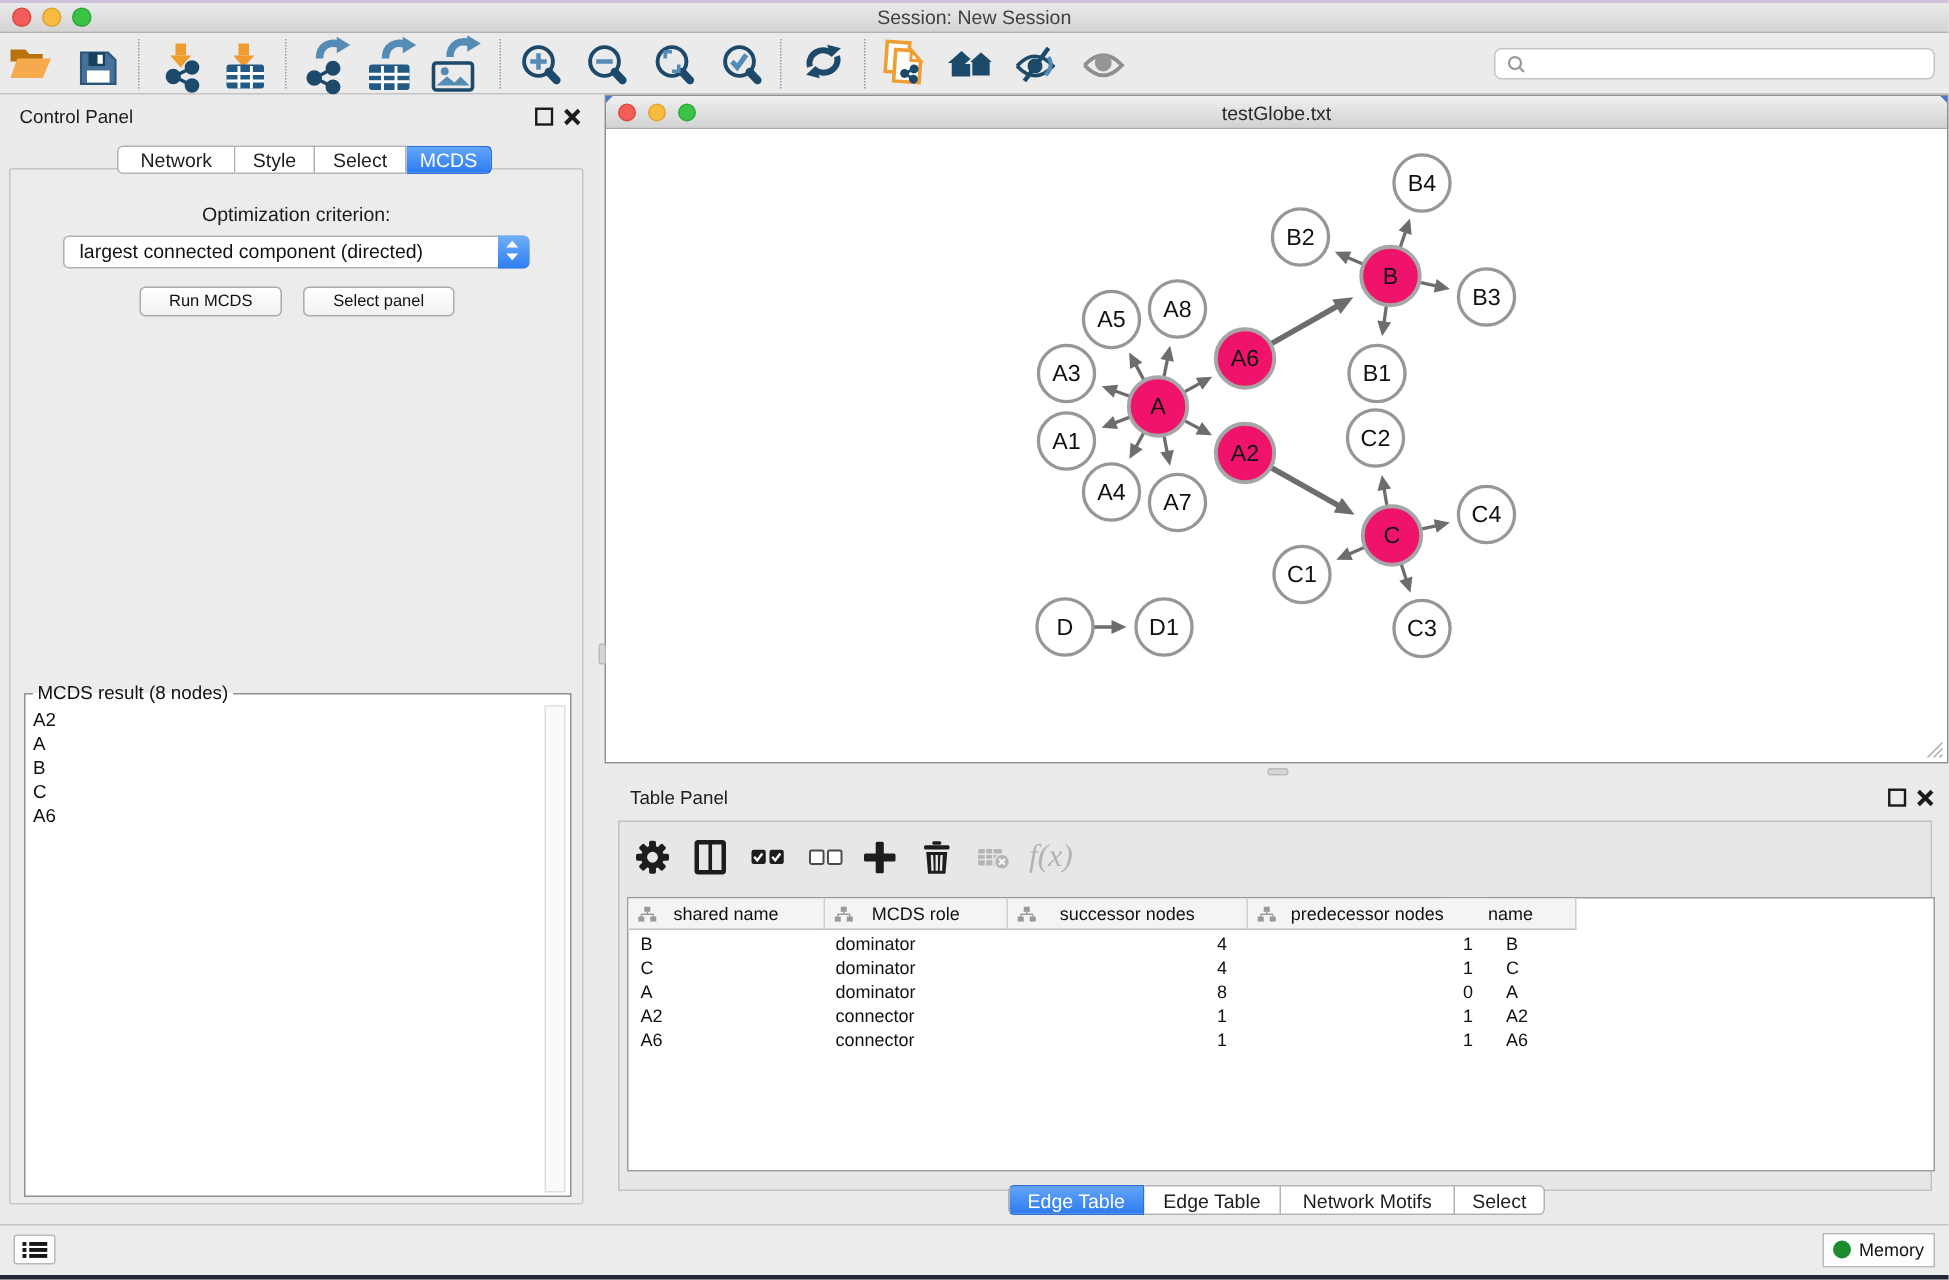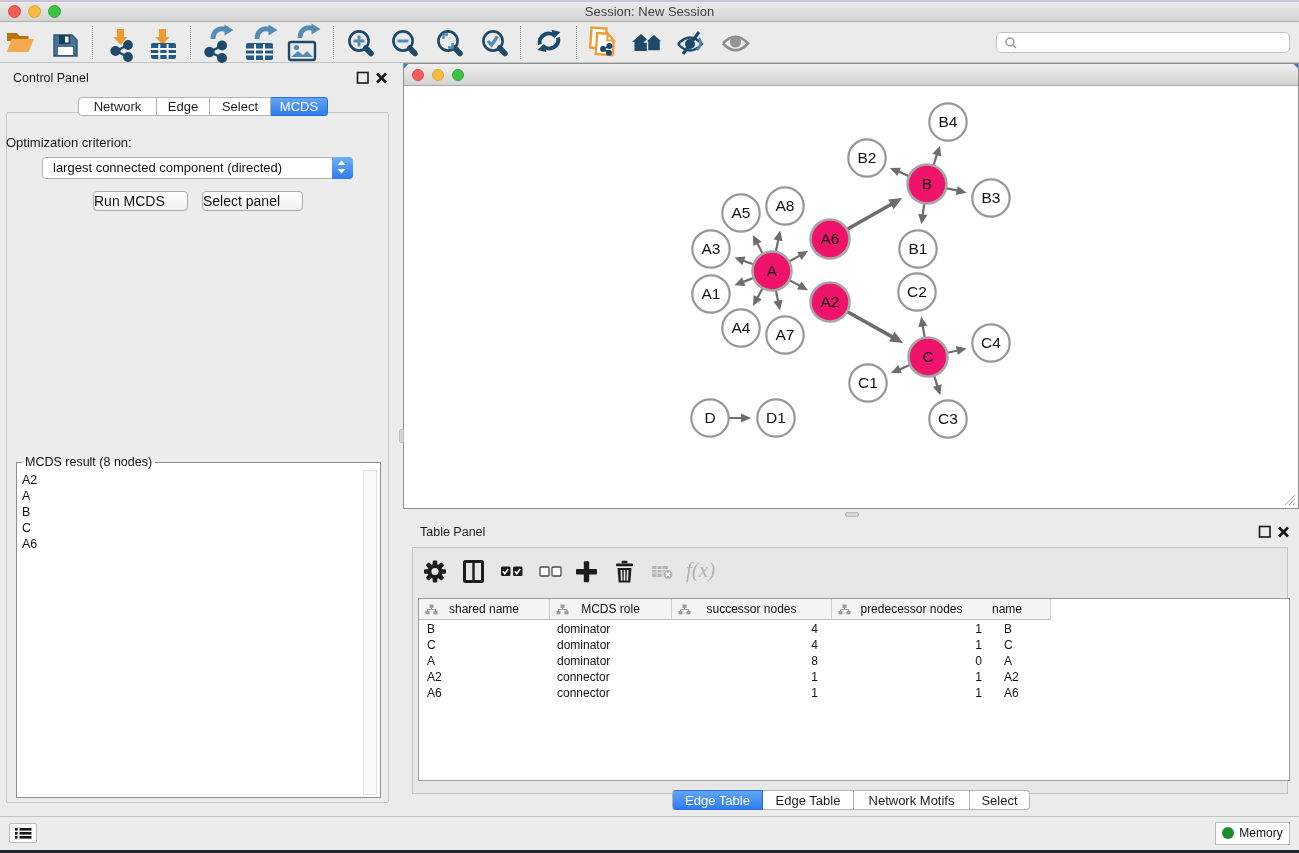--- a/index.html
+++ b/index.html
@@ -10,24 +10,24 @@
 .sep{position:absolute;top:4px;height:33px;width:0;border-left:1px dotted #9a9a9a}
 #searchbox{position:absolute;left:996px;top:10px;width:294px;height:21px;background:#fff;border:1px solid #c4c4c4;border-radius:5px}
 #cp-title{position:absolute;left:13px;top:71px;font-size:12.5px;color:#1c1c1c}
 .wicons{position:absolute}
 #cp-panel{position:absolute;left:6px;top:112px;width:383px;height:691px;background:#ececec;border:1px solid #c6c6c6;border-radius:2px}
 .tabrow{position:absolute;display:flex;height:19px}
 .tabrow .tb{height:19px;border:1px solid #b3b3b3;border-left:none;background:#fff;font-size:13px;color:#1d1d1d;display:flex;align-items:center;justify-content:center}
 .tabrow .tb:first-child{border-left:1px solid #b3b3b3;border-radius:4px 0 0 4px}
 .tabrow .tb:last-child{border-radius:0 4px 4px 0}
 .tabrow .sel{background:linear-gradient(#62a4f8,#2d7cf0);color:#fff;border-color:#2d6fd8}
-#optlabel{position:absolute;left:6px;top:135px;width:383px;font-size:13px;color:#1a1a1a}
+#optlabel{position:absolute;left:6px;top:135px;width:383px;text-align:center;font-size:13px;color:#1a1a1a}
 #combo{position:absolute;left:42px;top:157px;width:311px;height:22px;background:#fff;border:1px solid #b0b0b0;border-radius:4px;font-size:13px;color:#111;line-height:20px;padding-left:10px}
 #combo .step{position:absolute;right:-1px;top:-1px;width:21px;height:22px;border-radius:0 4px 4px 0;background:linear-gradient(#6fb0f9,#2e7df0)}
-.btn{position:absolute;height:20px;background:linear-gradient(#ffffff,#f1f1f1);border:1px solid #acacac;border-radius:4px;font-size:14px;color:#111;line-height:18px}
+.btn{position:absolute;height:20px;background:linear-gradient(#ffffff,#f1f1f1);border:1px solid #acacac;border-radius:4px;font-size:11px;color:#111;text-align:center;line-height:18px}
 fieldset{position:absolute;left:16px;top:455px;width:365px;height:343px;background:#fff;border:1px solid #8f8f8f}
 legend{font-size:12.5px;color:#111;margin-left:5px;padding:0 3px}
 #mlist{font-size:12.5px;color:#111;line-height:16.1px;padding:3px 0 0 5px}
 #mscroll{position:absolute;right:3px;top:1px;width:14px;height:325px;background:#fafafa;border:1px solid #e0e0e0}
 #netwin{position:absolute;left:403px;top:63px;width:896px;height:446px;background:#fff;border:1px solid #909090}
 #nettb{position:absolute;left:0;top:0;width:894px;height:22px;background:linear-gradient(#f0f0f0,#d2d2d2);border-bottom:1px solid #a9a9a9}
 #nettitle{position:absolute;top:4px;width:894px;text-align:center;font-size:13px;color:#2a2a2a}
 #tp-title{position:absolute;left:420px;top:525px;font-size:12.5px;color:#1c1c1c}
 #tp-panel{position:absolute;left:412px;top:547px;width:876px;height:247px;background:#e7e7e7;border:1px solid #c2c2c2}
 #tablebox{position:absolute;left:418px;top:598px;width:872px;height:183px;background:#fff;border:1px solid #9b9b9b}
@@ -173,41 +173,42 @@
 <svg class="wicons" style="left:356px;top:71px" width="34" height="14">
     <rect x="1.5" y="1.5" width="10.5" height="10.5" fill="none" stroke="#1a1a1a" stroke-width="1.6"></rect>
     <g stroke="#1a1a1a" stroke-width="2.6">
       <line x1="21" y1="2.5" x2="30" y2="11.5"></line>
       <line x1="30" y1="2.5" x2="21" y2="11.5"></line>
     </g>
   </svg>
 <div id="cp-panel"></div>
 <div class="tabrow" style="left:78px;top:97px">
     <div class="tb" style="width:79px">Network</div>
-    <div class="tb" style="width:53px">Edge</div>
+    <div class="tb" style="width:53px">Style</div>
     <div class="tb" style="width:61px">Select</div>
     <div class="tb sel" style="width:57px">MCDS</div>
   </div>
 <div id="optlabel">Optimization criterion:</div>
 <div id="combo">largest connected component (directed)<div class="step"><svg width="19" height="20">
         <polygon points="9.5,3.5 13.5,8 5.5,8" fill="#fff"></polygon>
         <polygon points="9.5,16.5 13.5,12 5.5,12" fill="#fff"></polygon>
       </svg></div></div>
 <div class="btn" style="left:93px;top:191px;width:95px">Run MCDS</div>
 <div class="btn" style="left:202px;top:191px;width:101px">Select panel</div>
 <fieldset>
     <legend>MCDS result (8 nodes)</legend>
     <div id="mlist">A2<br>A<br>B<br>C<br>A6</div>
     <div id="mscroll"></div>
   </fieldset>
 <div id="netwin">
     <div id="nettb"></div>
     <div class="light" style="left:8px;top:5px;width:12px;height:12px;background:#f25e57;border:1px solid #dd4a44"></div>
     <div class="light" style="left:28px;top:5px;width:12px;height:12px;background:#f6bb40;border:1px solid #e0a52e"></div>
     <div class="light" style="left:48px;top:5px;width:12px;height:12px;background:#3bc345;border:1px solid #2fa838"></div>
+    <div id="nettitle">testGlobe.txt</div>
     <svg style="position:absolute;left:0;top:0" width="894" height="6">
       <polygon points="0,0 4.5,0 0,4.5" fill="#4a78cc"></polygon>
       <polygon points="894,0 889.5,0 894,4.5" fill="#4a78cc"></polygon>
     </svg>
     <div style="position:absolute;left:0;top:22px;width:894px;height:422px">
       <svg width="894" height="423" style="position:absolute;left:0;top:0">
         <line x1="368.0" y1="185.0" x2="337.9" y2="196.4" stroke="#6d6d6d" stroke-width="2.2"></line>
         <polygon points="330.4,199.2 338.1,191.3 341.4,200.0" fill="#6d6d6d"></polygon>
         <line x1="368.0" y1="185.0" x2="396.9" y2="200.4" stroke="#6d6d6d" stroke-width="2.2"></line>
         <polygon points="404.0,204.2 393.0,203.6 397.3,195.4" fill="#6d6d6d"></polygon>

